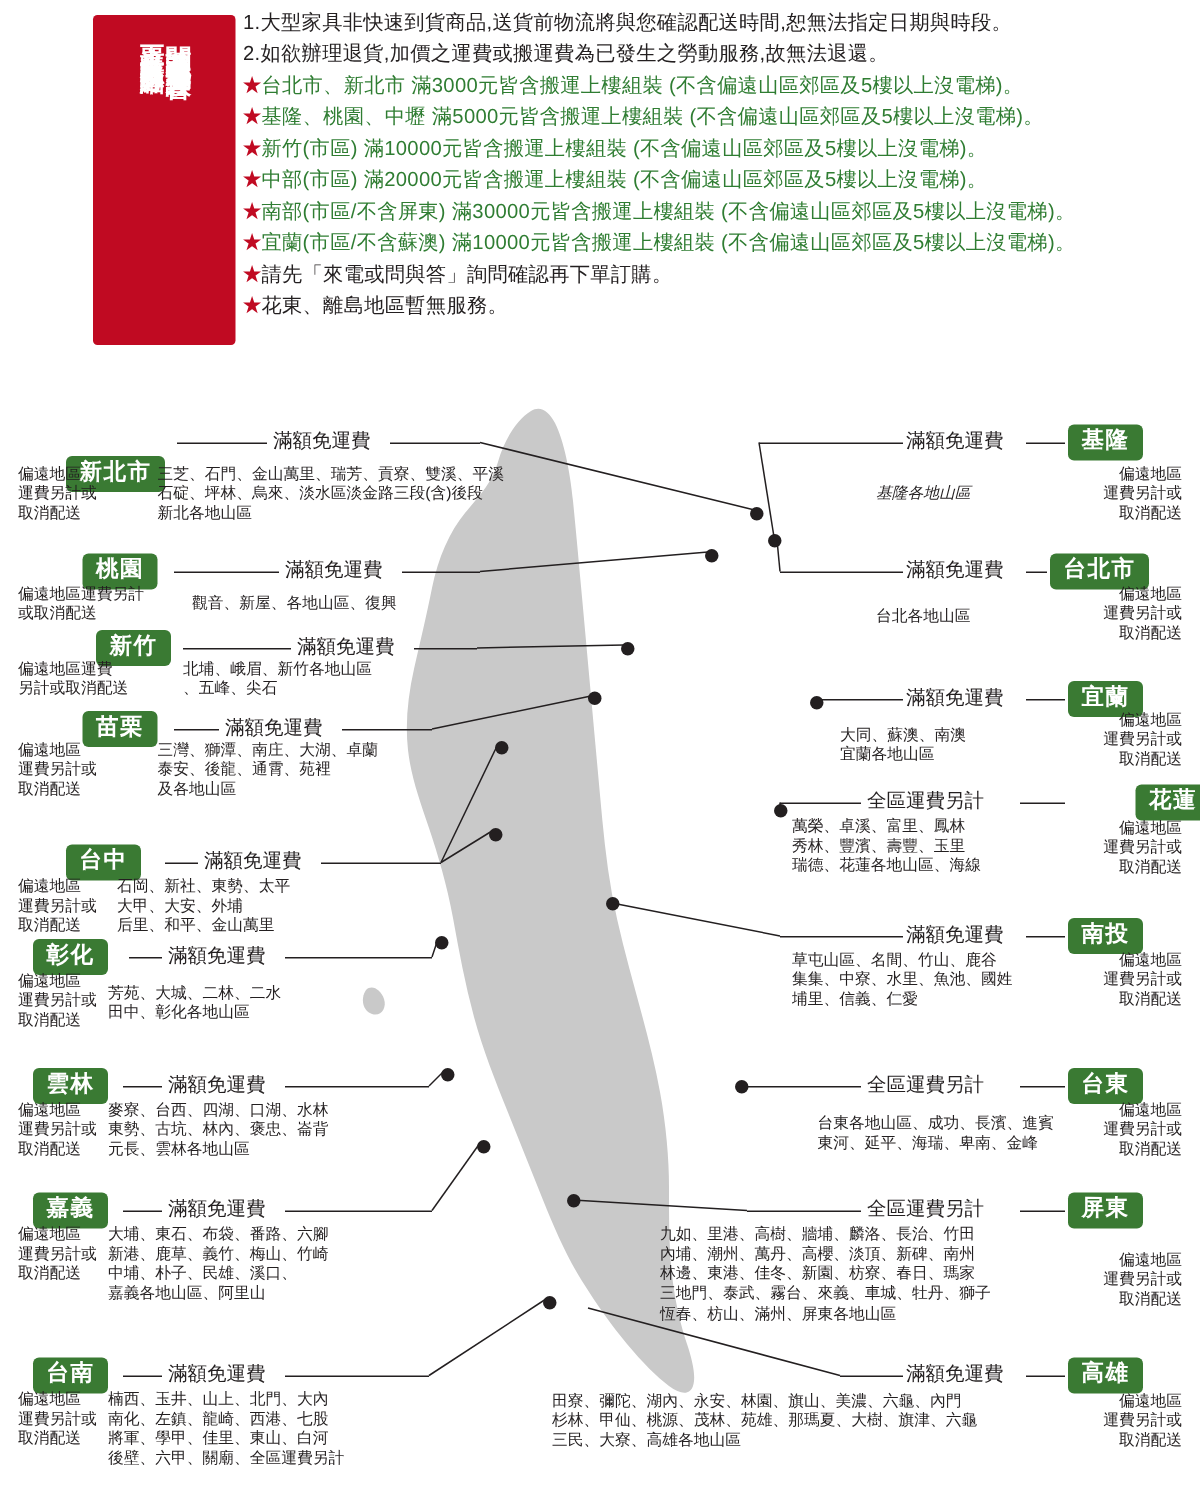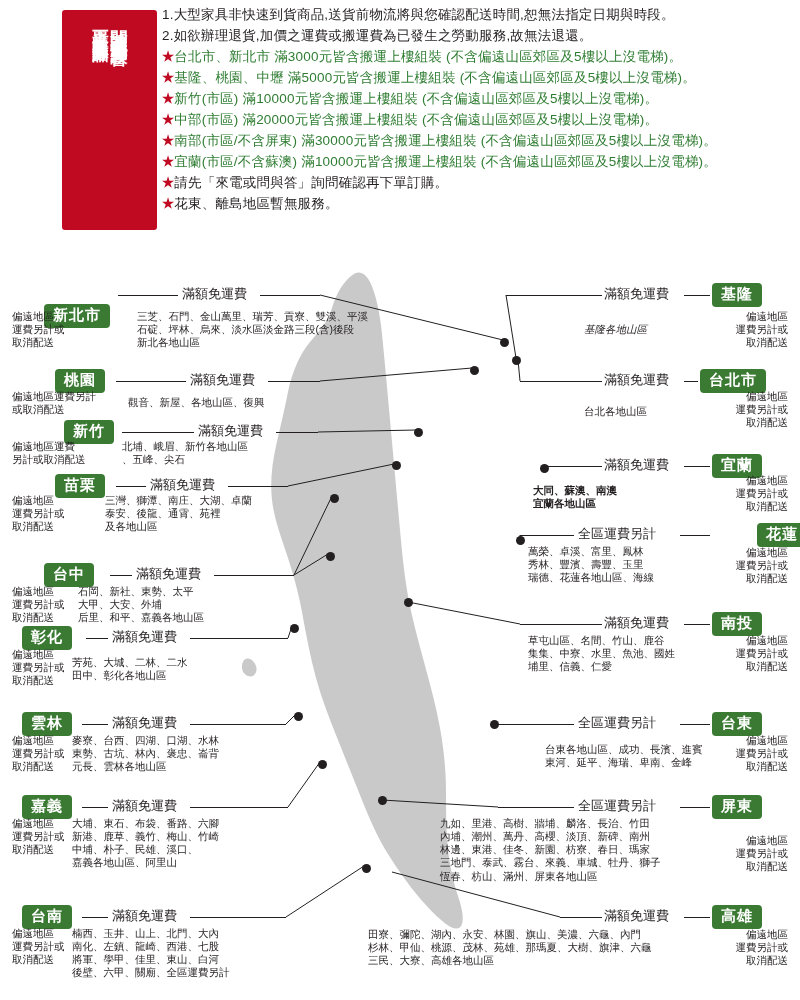--- a/index.html
+++ b/index.html
@@ -122,21 +122,21 @@
     <path fill="#c9c9c9" d="M8 392 C4 398 6 406 12 408 C18 410 22 404 20 398 C18 392 12 388 8 392 Z"></path>
   </svg>
 
   <div class="pill" style="left:44px; top:15px;margin-top:21px;">新北市</div>
   <div class="rule" style="left:118px; top:27px; width:60px;"></div>
   <div class="heading" style="left:182px; top:17px;">滿額免運費</div>
   <div class="rule" style="left:260px; top:27px; width:60px;"></div>
   <div class="remote" style="left:12px; top:42px; white-space:pre;">偏遠地區
 運費另計或
 取消配送</div>
-  <div class="note" style="left:105px; top:42px; white-space:pre;margin-left:32px;">三芝、石門、金山萬里、瑞芳、貢寮、雙溪、平溪
+  <div class="note" style="left:105px; top:42px; white-space:pre;">三芝、石門、金山萬里、瑞芳、貢寮、雙溪、平溪
 石碇、坪林、烏來、淡水區淡金路三段(含)後段
 新北各地山區</div>
 
   <div class="pill" style="left:55px; top:101px;">桃園</div>
   <div class="rule" style="left:116px; top:113px; width:70px;"></div>
   <div class="heading" style="left:190px; top:103px;">滿額免運費</div>
   <div class="rule" style="left:268px; top:113px; width:52px;"></div>
   <div class="remote" style="left:12px; top:122px; white-space:pre;">偏遠地區運費另計
 或取消配送</div>
   <div class="note" style="left:128px; top:128px; white-space:pre;">觀音、新屋、各地山區、復興</div>
@@ -163,21 +163,21 @@
 
   <div class="pill" style="left:44px; top:295px;">台中</div>
   <div class="rule" style="left:110px; top:307px; width:22px;"></div>
   <div class="heading" style="left:136px; top:297px;">滿額免運費</div>
   <div class="rule" style="left:214px; top:307px; width:80px;"></div>
   <div class="remote" style="left:12px; top:317px; white-space:pre;">偏遠地區
 運費另計或
 取消配送</div>
   <div class="note" style="left:78px; top:317px; white-space:pre;">石岡、新社、東勢、太平
 大甲、大安、外埔
-后里、和平、嘉義各地山區</div>
+后里、和平、金山萬里</div>
 
   <div class="pill" style="left:22px; top:358px;">彰化</div>
   <div class="rule" style="left:86px; top:370px; width:22px;"></div>
   <div class="heading" style="left:112px; top:360px;">滿額免運費</div>
   <div class="rule" style="left:190px; top:370px; width:98px;"></div>
   <div class="remote" style="left:12px; top:380px; white-space:pre;">偏遠地區
 運費另計或
 取消配送</div>
   <div class="note" style="left:72px; top:388px; white-space:pre;">芳苑、大城、二林、二水
 田中、彰化各地山區</div>
@@ -235,21 +235,21 @@
 取消配送</div>
   <div class="note" style="left:584px; top:137px; white-space:pre;">台北各地山區</div>
 
   <div class="pill" style="left:712px; top:186px;">宜蘭</div>
   <div class="heading" style="left:604px; top:188px;">滿額免運費</div>
   <div class="rule" style="left:684px; top:198px; width:26px;"></div>
   <div class="rule" style="left:545px; top:198px; width:57px;"></div>
   <div class="remote r" style="right:12px; top:206px; white-space:pre;">偏遠地區
 運費另計或
 取消配送</div>
-  <div class="note" style="left:533px; top:216px; white-space:pre;font-weight:bold;">大同、蘇澳、南澳
+  <div class="note" style="left:560px; top:216px; white-space:pre;">大同、蘇澳、南澳
 宜蘭各地山區</div>
 
   <div class="pill" style="left:712px; top:255px;margin-left:45px;">花蓮</div>
   <div class="heading" style="left:578px; top:257px;">全區運費另計</div>
   <div class="rule" style="left:680px; top:267px; width:30px;"></div>
   <div class="rule" style="left:520px; top:267px; width:54px;"></div>
   <div class="remote r" style="right:12px; top:278px; white-space:pre;">偏遠地區
 運費另計或
 取消配送</div>
   <div class="note" style="left:528px; top:277px; white-space:pre;">萬榮、卓溪、富里、鳳林

